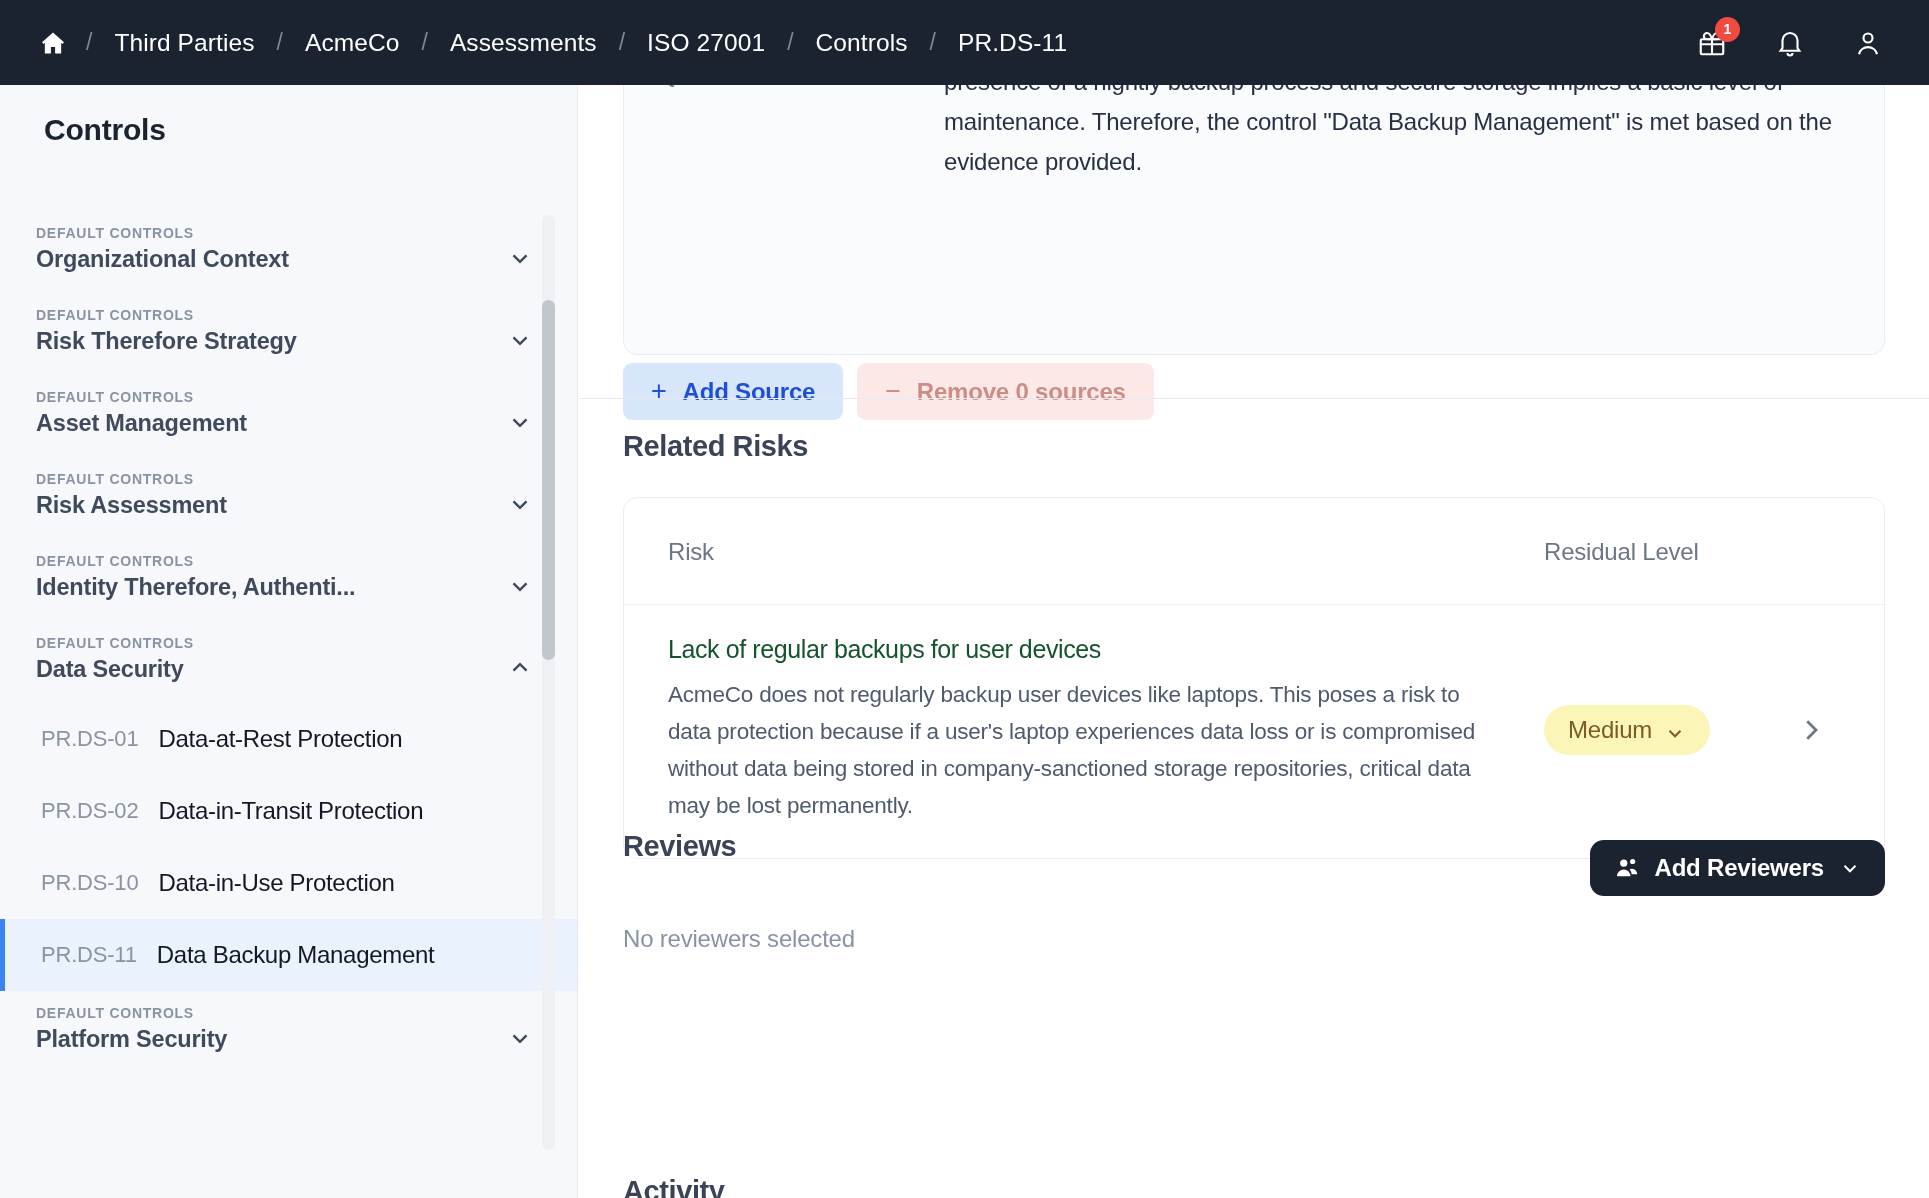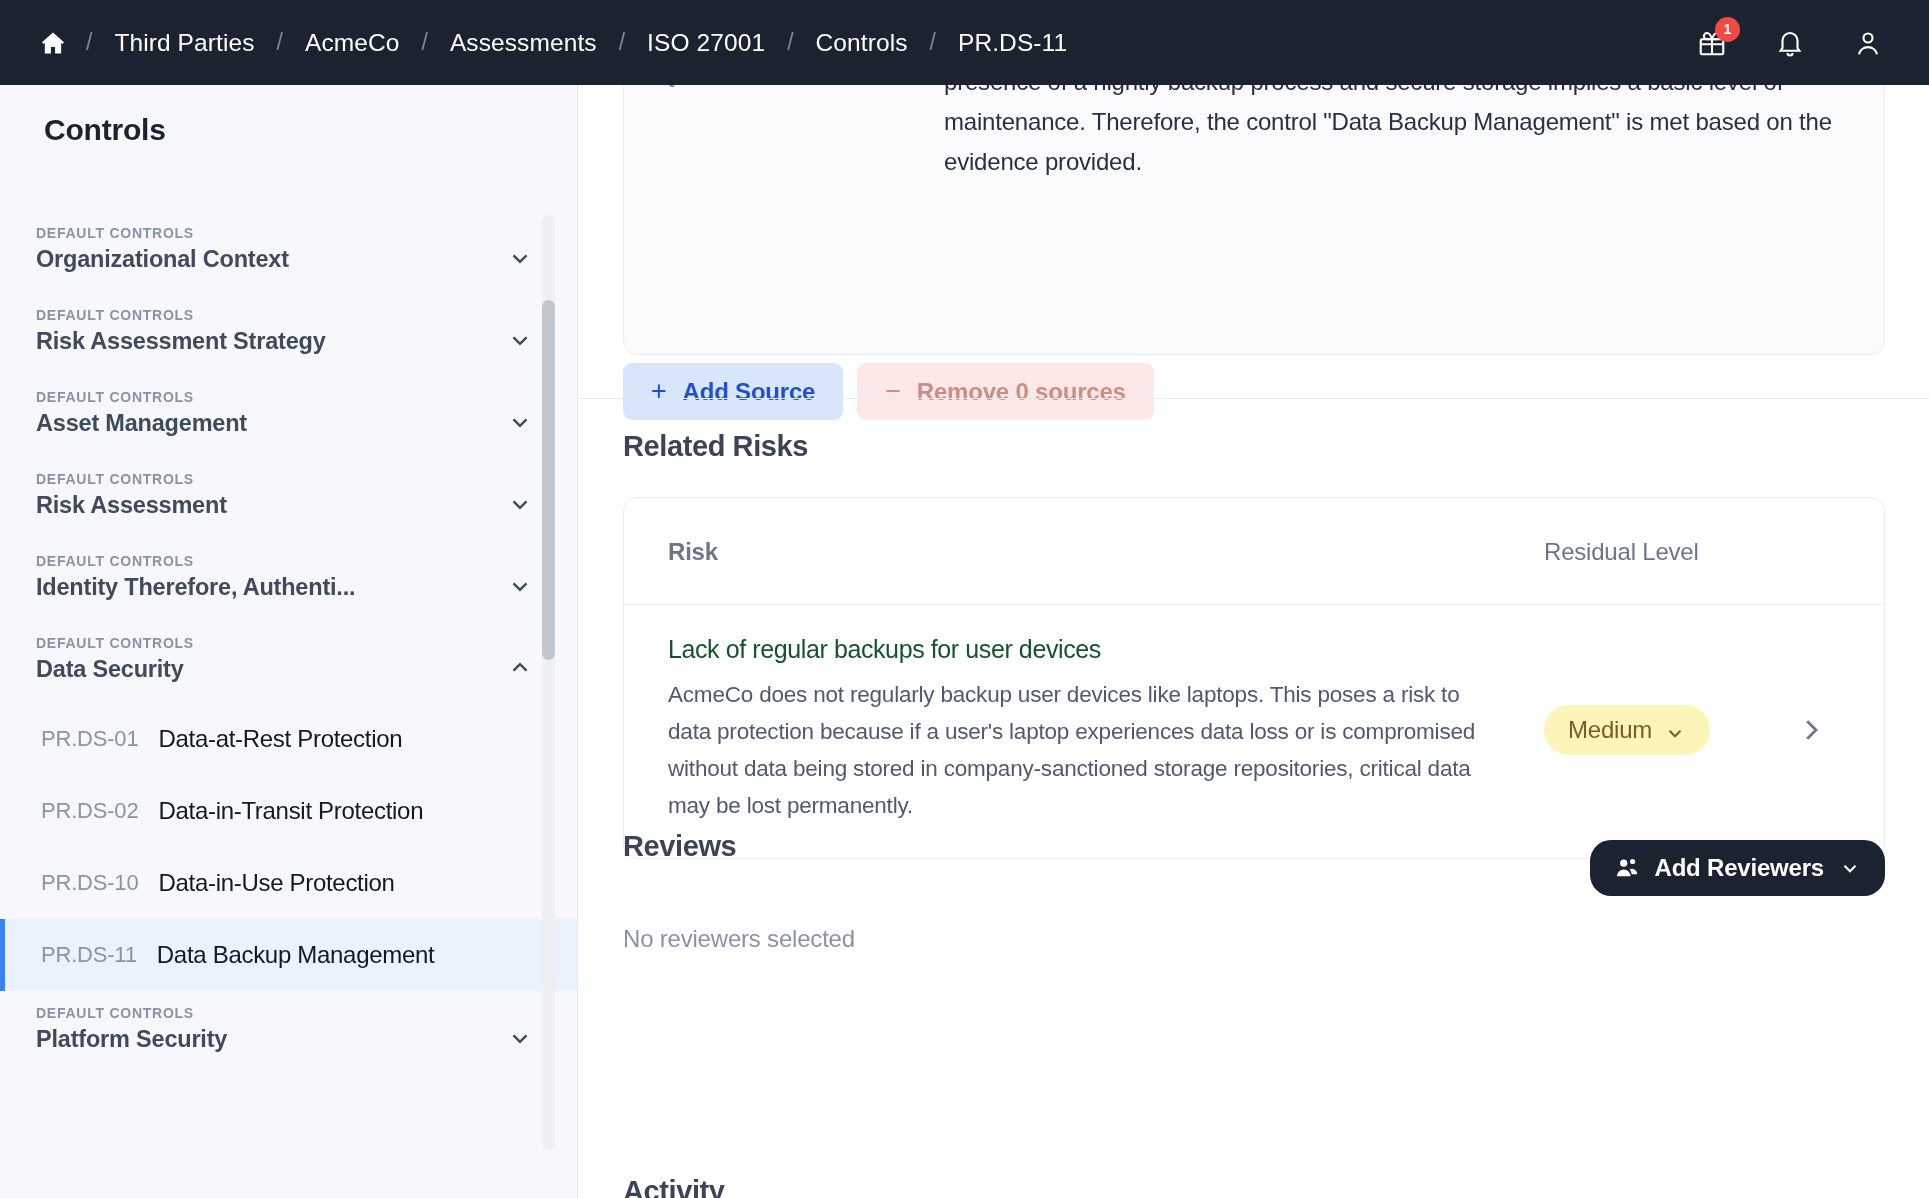--- a/index.html
+++ b/index.html
@@ -126,21 +126,21 @@
 
   .risk-card {
     position: absolute; left: 44px; top: 412px;
     width: 1262px; border: 1px solid #e9edf3; border-radius: 14px;
     background: #fff; overflow: hidden;
   }
   .risk-head {
     display: flex; align-items: center; padding: 36px 36px 34px 44px;
     border-bottom: 1px solid #eef1f6;
   }
-  .rh-risk { flex: 1; font-size: 24px; color: #6c7686; letter-spacing: -.2px; font-weight: bold; }
+  .rh-risk { flex: 1; font-size: 24px; color: #6c7686; letter-spacing: -.2px; }
   .rh-level { width: 230px; flex: 0 0 230px; font-size: 24px; color: #6c7686;
               line-height: 36px; letter-spacing: -.2px; }
   .rh-spacer { width: 74px; flex: 0 0 74px; }
 
   .risk-row { display: flex; align-items: center; padding: 30px 36px 34px 44px; }
   .rr-main { flex: 1; padding-right: 40px; }
   .rr-title { font-size: 25px; color: #14532d; letter-spacing: -.4px;
               margin-bottom: 12px; }
   .rr-desc { font-size: 22.5px; line-height: 37px; color: #4f5a6e;
              letter-spacing: -.2px; max-width: 840px; }
@@ -151,21 +151,21 @@
     padding: 11px 24px; border-radius: 26px;
     font-size: 24px; letter-spacing: -.2px;
   }
   .rr-arrow { width: 74px; flex: 0 0 74px; display: flex;
               align-items: center; justify-content: center; color: #6c7686; }
 
   .add-rev-btn {
     position: absolute; right: 44px; top: 755px;
     display: flex; align-items: center; gap: 15px;
     background: #1b2230; color: #fff;
-    height: 56px; padding: 0 24px; border-radius: 21px;
+    height: 56px; padding: 0 24px; border-radius: 14px;
     font-size: 24px; font-weight: 700; letter-spacing: -.2px;
     border: none; cursor: pointer;
   }
   .no-rev {
     position: absolute; left: 44px; top: 840px;
     font-size: 24px; color: #8a93a4; letter-spacing: -.2px;
   }
 </style>
 </head>
 <body>
@@ -229,21 +229,21 @@
         <span class="chev">
           <svg width="26" height="26" viewBox="0 0 24 24" fill="none" stroke="currentColor" stroke-width="2.3">
               <path d="M6 9.5l6 6 6-6"></path>
             </svg>
         </span>
       </div>
 
       <div class="group">
         <div class="group-texts">
           <span class="group-kicker">DEFAULT CONTROLS</span>
-          <span class="group-name">Risk Assessment Strategy</span>
+          <span class="group-name">Risk Therefore Strategy</span>
         </div>
         <span class="chev">
           <svg width="26" height="26" viewBox="0 0 24 24" fill="none" stroke="currentColor" stroke-width="2.3">
               <path d="M6 9.5l6 6 6-6"></path>
             </svg>
         </span>
       </div>
 
       <div class="group">
         <div class="group-texts">

